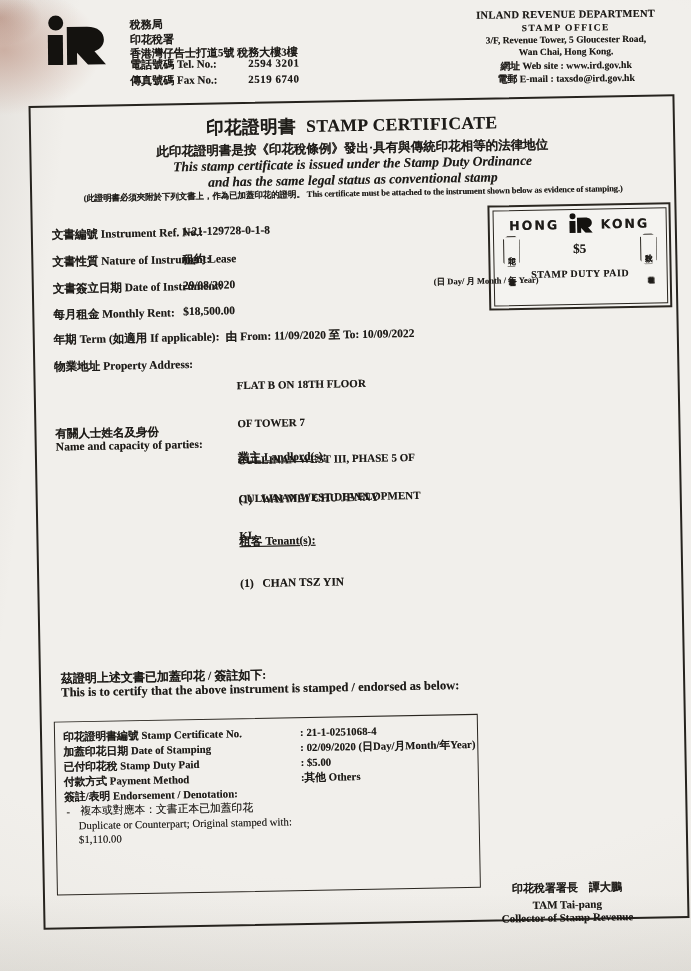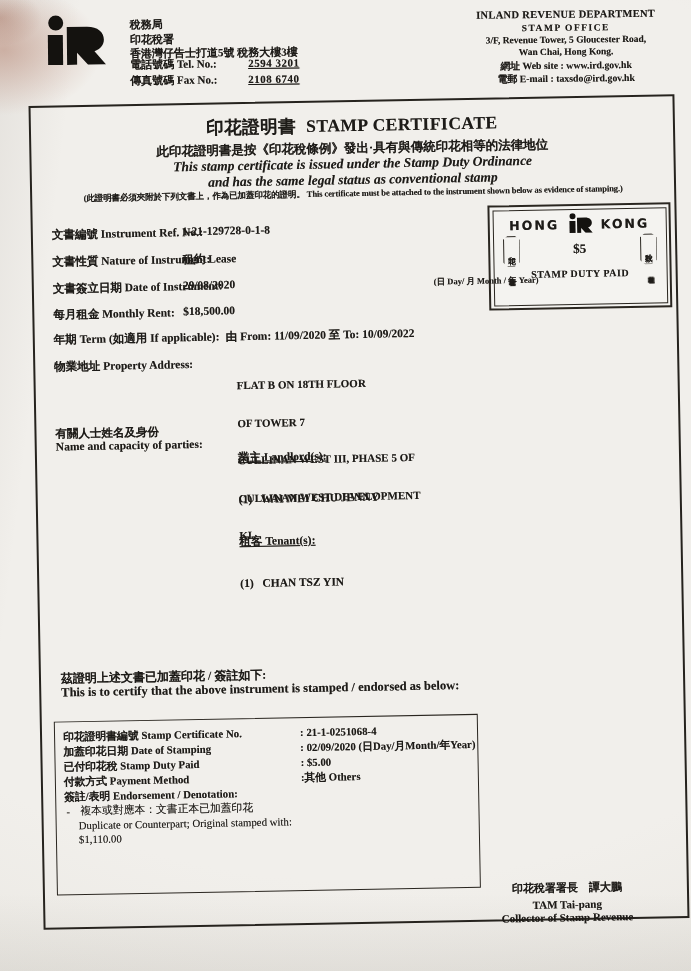--- a/index.html
+++ b/index.html
@@ -14,21 +14,21 @@
       linear-gradient(97deg, rgba(120,110,100,.10), rgba(120,110,100,0) 10%),
       linear-gradient(0deg, rgba(130,125,115,.12), rgba(130,125,115,0) 8%),
       radial-gradient(1100px 860px at 52% 42%, #f1efeb 55%, #e3e0d9 100%);
   }
   
   .letterhead{position:absolute;left:0;top:0;width:691px;height:100px;transform:rotate(-.6deg);}
   .logo{position:absolute;left:44px;top:12px;}
   .cn-block{position:absolute;left:130px;top:15px;font-size:11px;line-height:1.32;font-weight:600;}
   .telfax{position:absolute;left:130px;top:55px;font-size:11px;line-height:1.45;}
   .tf-label{display:inline-block;width:118px;font-weight:600;}
-  .tf-val{font-weight:700;letter-spacing:.5px;text-decoration:underline;}
+  .tf-val{font-weight:700;letter-spacing:.5px;}
   .en-block{position:absolute;left:446px;top:10px;width:240px;text-align:center;line-height:1.3;}
   .en-l1{font-size:10.5px;font-weight:700;letter-spacing:.3px;}
   .en-l2{font-size:9.5px;font-weight:700;letter-spacing:1.5px;}
   .en-l3{font-size:9.5px;font-weight:600;}
   .en-web{font-size:9.8px;font-weight:600;margin-top:1px;}
   
   .frame{
     position:absolute;left:36px;top:100px;width:642px;height:820px;
     border:2.4px solid #26231e;transform:rotate(-1.05deg);
   }
@@ -91,21 +91,21 @@
         <path d="M23 12 h20 c11 0 17 5.5 17 13 0 5.5-3.5 9.5-9.5 11.5 L62 50 H44 L33 38 v12 H23 Z" fill="#14120f"></path>
       </svg>
     </div>
     <div class="cn-block">
       <div>稅務局</div>
       <div>印花稅署</div>
       <div>香港灣仔告士打道5號  稅務大樓3樓</div>
     </div>
     <div class="telfax">
       <div><span class="tf-label">電話號碼 Tel. No.:</span><span class="tf-val">2594 3201</span></div>
-      <div><span class="tf-label">傳真號碼 Fax No.:</span><span class="tf-val">2108 6740</span></div>
+      <div><span class="tf-label">傳真號碼 Fax No.:</span><span class="tf-val">2519 6740</span></div>
     </div>
     <div class="en-block">
       <div class="en-l1">INLAND REVENUE DEPARTMENT</div>
       <div class="en-l2">STAMP OFFICE</div>
       <div class="en-l3">3/F, Revenue Tower, 5 Gloucester Road,</div>
       <div class="en-l3">Wan Chai, Hong Kong.</div>
       <div class="en-web">網址  Web site : www.ird.gov.hk</div>
       <div class="en-web">電郵  E-mail : taxsdo@ird.gov.hk</div>
     </div>
   </div>

